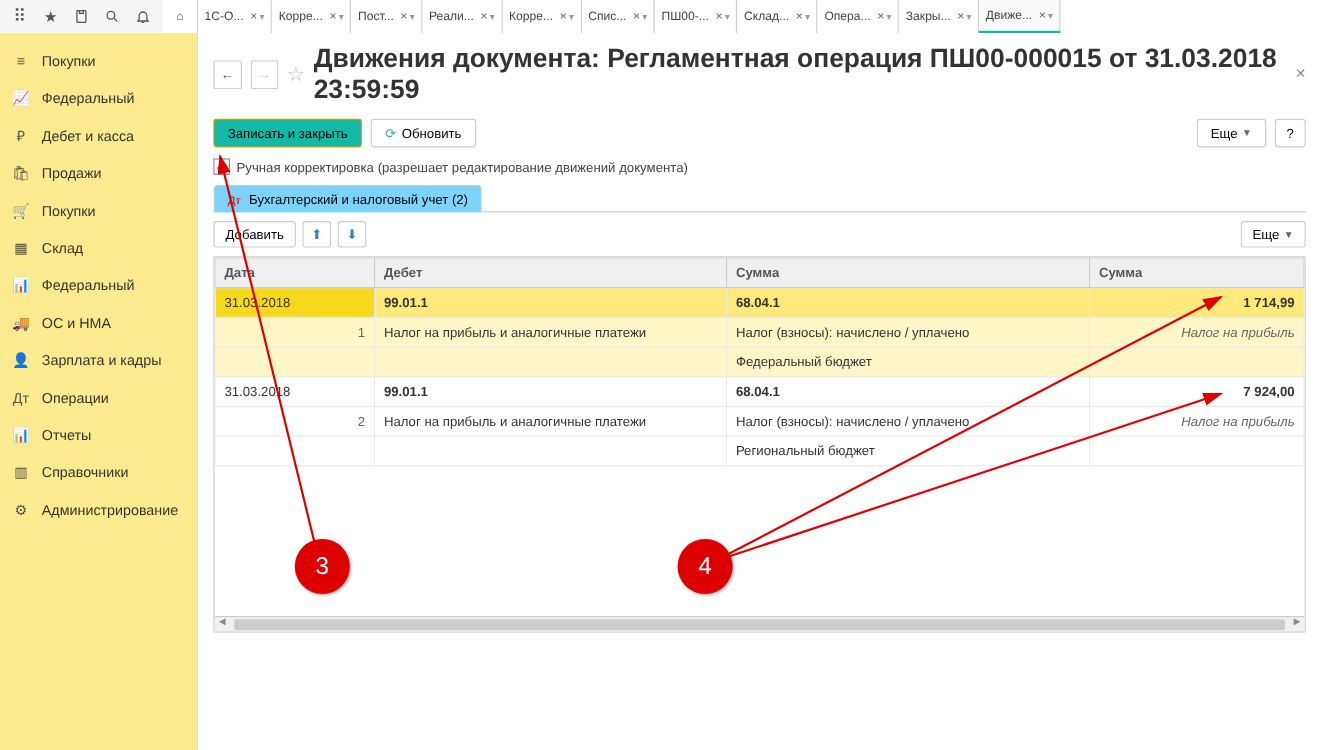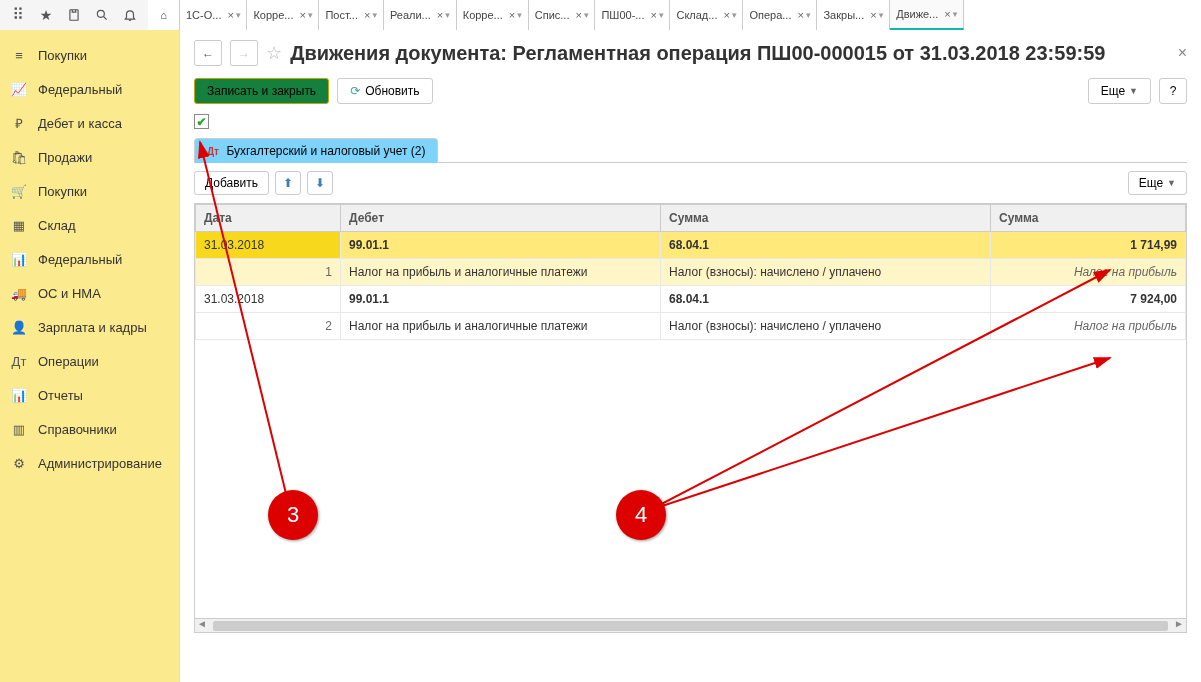--- a/index.html
+++ b/index.html
@@ -16,37 +16,37 @@
 .tab .arrow-down { margin-left: 2px; font-size: 9px; color: #999; }
 .layout { display: flex; height: calc(682px - 30px); }
 .sidebar { width: 180px; background: #fceb8e; border-right: 1px solid #ddd; padding-top: 8px; }
 .side-item { display: flex; align-items: center; padding: 8px 10px; gap: 10px; color: #333; cursor: pointer; font-size: 13px; }
 .side-icon { width: 18px; height: 18px; display: flex; align-items: center; justify-content: center; color: #555; font-size: 13px; }
 .content { flex: 1; padding: 10px 14px; position: relative; }
 .header-row { display: flex; align-items: center; gap: 8px; margin-bottom: 12px; }
 .nav-btn { width: 28px; height: 26px; border: 1px solid #ccc; background: #fff; display: flex; align-items: center; justify-content: center; cursor: pointer; color: #555; border-radius: 2px; }
 .nav-btn.disabled { color: #ccc; }
 .star-icon { font-size: 18px; color: #bbb; cursor: pointer; }
-.page-title { font-size: 20px; font-weight: bold; color: #333; }
+.page-title { font-size: 24px; font-weight: bold; color: #333; }
 .close-page { margin-left: auto; font-size: 16px; color: #888; cursor: pointer; }
 .toolbar-row { display: flex; align-items: center; gap: 8px; margin-bottom: 10px; }
-.btn { height: 26px; border: 1px solid #bba800; background: #15803d; padding: 0 12px; display: flex; align-items: center; justify-content: center; cursor: pointer; font-size: 12px; border-radius: 3px; }
+.btn { height: 26px; border: 1px solid #bba800; background: #14b8a6; padding: 0 12px; display: flex; align-items: center; justify-content: center; cursor: pointer; font-size: 12px; border-radius: 3px; }
 .btn.white { background: #fff; border: 1px solid #ccc; }
 .btn.white .refresh-icon { margin-right: 5px; color: #4a9; }
 .btn-more { margin-left: auto; }
 .btn-help { width: 28px; }
 .checkbox-row { display: flex; align-items: center; gap: 6px; margin-bottom: 2px; font-size: 12px; color: #444; }
 .checkbox { width: 15px; height: 15px; border: 1px solid #888; background: #fff; display: flex; align-items: center; justify-content: center; color: #2e9e2e; font-weight: bold; font-size: 12px; cursor: pointer; }
 .subtabs { display: flex; margin-top: 8px; border-bottom: 1px solid #ccc; }
 .subtab { border: 1px solid #ccc; border-bottom: none; padding: 5px 12px; font-size: 12px; background: #7dd3fc; cursor: pointer; position: relative; top: 1px; border-radius: 4px 4px 0 0; }
 .subtab .stab-icon { margin-right: 4px; color: #c33; font-weight: bold; font-size: 10px; }
 .table-toolbar { display: flex; align-items: center; gap: 6px; margin: 8px 0; }
 .small-btn { height: 24px; border: 1px solid #ccc; background: #fff; padding: 0 10px; display: flex; align-items: center; justify-content: center; cursor: pointer; font-size: 12px; border-radius: 3px; }
 .small-btn.icon-only { width: 26px; padding: 0; color: #3a7dbb; }
-.table-wrap { border: 1px solid #ccc; height: 430px; overflow: hidden; position: relative; }
+.table-wrap { border: 1px solid #ccc; height: 342px; overflow: hidden; position: relative; }
 .grid-table { width: 100%; border-collapse: collapse; }
 .grid-table th { background: #f0f0f0; border: 1px solid #ccc; padding: 6px 8px; text-align: left; font-weight: bold; font-size: 12px; color: #555; }
 .grid-table td { border: 1px solid #e8e8e8; padding: 6px 8px; font-size: 12px; color: #333; }
 .row-sel td { background: #ffe97a; }
 .row-sel td.date-cell { background: #f8d81c; }
 .row-light td { background: #fff6c8; }
 td.num-cell { text-align: right; font-weight: bold; }
 td.italic { font-style: italic; text-align: right; color: #666; font-weight: normal; }
 td.index-cell { text-align: right; color: #666; }
 .scrollbar-bottom { position: absolute; bottom: 0; left: 0; right: 0; height: 14px; background: #f0f0f0; border-top: 1px solid #ccc; }
@@ -218,20 +218,21 @@
       </div>
       <div class="btn white btn-more">
         <span>Еще</span>
         <span class="chev">▼</span>
       </div>
       <div class="btn white btn-help">?</div>
     </div>
 
     <div class="checkbox-row">
       <div class="checkbox">✔</div>
+      <span>Ручная корректировка (разрешает редактирование движений документа)</span>
     </div>
 
     <div class="subtabs">
       <div class="subtab">
         <span class="stab-icon">Дт</span>
         <span>Бухгалтерский и налоговый учет (2)</span>
       </div>
     </div>
 
     <div class="table-toolbar">
@@ -260,31 +261,43 @@
               <td><b>99.01.1</b></td>
               <td><b>68.04.1</b></td>
               <td class="num-cell">1 714,99</td>
             </tr>
             <tr class="row-light">
               <td class="index-cell">1</td>
               <td>Налог на прибыль и аналогичные платежи</td>
               <td>Налог (взносы): начислено / уплачено</td>
               <td class="italic">Налог на прибыль</td>
             </tr>
+            <tr class="row-light">
+              <td></td>
+              <td></td>
+              <td>Федеральный бюджет</td>
+              <td></td>
+            </tr>
             <tr class="">
               <td class="date-cell">31.03.2018</td>
               <td><b>99.01.1</b></td>
               <td><b>68.04.1</b></td>
               <td class="num-cell">7 924,00</td>
             </tr>
             <tr class="">
               <td class="index-cell">2</td>
               <td>Налог на прибыль и аналогичные платежи</td>
               <td>Налог (взносы): начислено / уплачено</td>
               <td class="italic">Налог на прибыль</td>
+            </tr>
+            <tr class="">
+              <td></td>
+              <td></td>
+              <td>Региональный бюджет</td>
+              <td></td>
             </tr>
           </tbody>
       </table>
       <div class="scrollbar-bottom">
         <div class="scroll-thumb"></div>
       </div>
     </div>
 
     <svg class="annot" width="1021" height="652">
       <defs>

